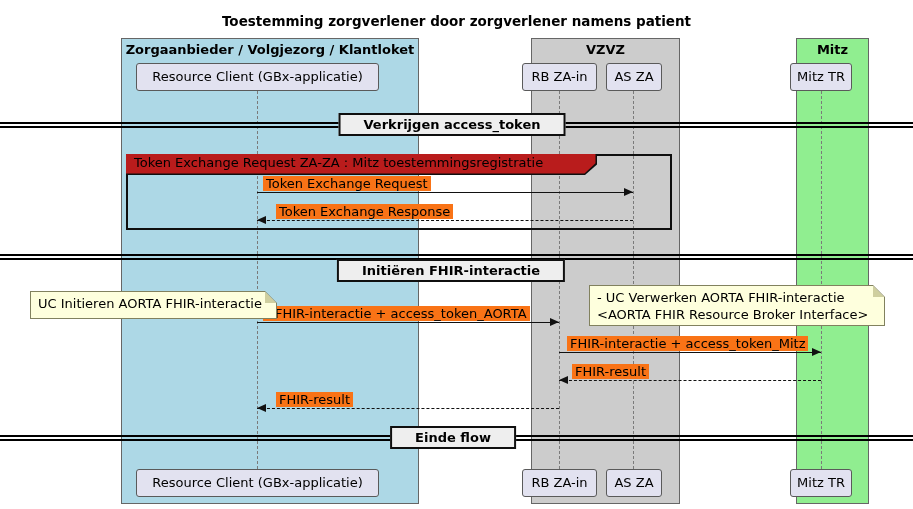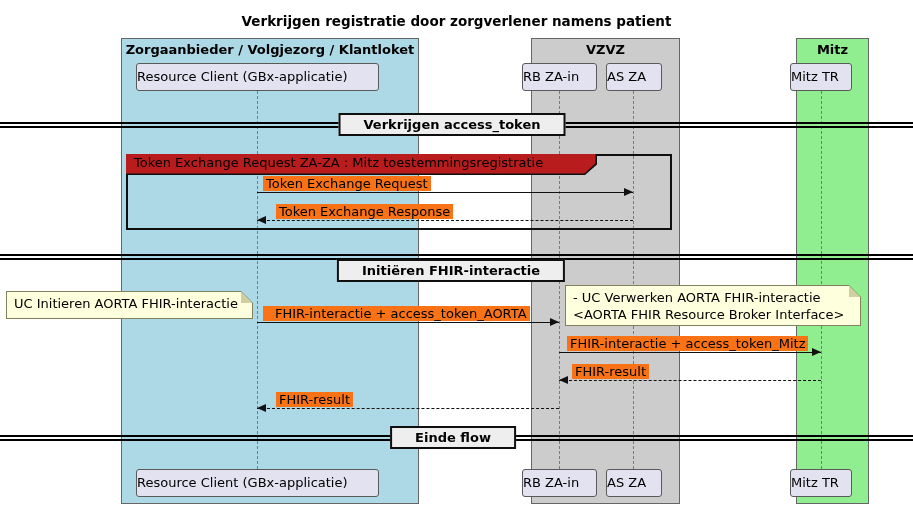--- a/index.html
+++ b/index.html
@@ -14,21 +14,21 @@
   .bgbox .bghdr{display:block;text-align:center;font-weight:bold;font-size:13px;padding-top:3px;}
   .bg-blue{left:108px;width:298px;background:#ADD8E6;}
   .bg-gray{left:518px;width:149px;background:#CCCCCC;}
   .bg-green{left:783px;width:73px;background:#90EE90;}
 
   
   .lifeline{position:absolute;top:91px;height:378px;width:0;border-left:1px dashed #7a7a7a;z-index:1;}
 
   
   .pbox{position:absolute;height:28px;background:#E2E2F0;border:1px solid #5a5a5a;border-radius:3px;
-        box-sizing:border-box;font-size:13px;line-height:25px;white-space:nowrap;
+        box-sizing:border-box;text-align:center;font-size:13px;line-height:25px;white-space:nowrap;
         overflow:hidden;z-index:5;}
 
   
   .div-lines{position:absolute;left:0;width:913px;height:2px;border-top:2px solid #000;
              border-bottom:2px solid #000;z-index:2;}
   .div-label{position:absolute;transform:translateX(-50%);background:#EEEEEE;border:2px solid #0f0f0f;
              font-weight:bold;font-size:13px;padding:2px 23px;white-space:nowrap;z-index:4;}
 
   
   .group{position:absolute;left:126px;top:154px;width:542px;height:72px;border:2px solid #0f0f0f;z-index:2;}
@@ -43,35 +43,35 @@
   .solid{border-top:1.3px solid #111;}
   .dashed{border-top:1.3px dashed #111;}
   .msg-label{position:absolute;background:#f97316;font-size:13px;line-height:15px;padding:0 3px;
              white-space:nowrap;z-index:3;}
   .arr{position:absolute;width:0;height:0;border-top:4px solid transparent;
        border-bottom:4px solid transparent;z-index:3;}
   .arr-r{border-left:9px solid #111;}
   .arr-l{border-right:9px solid #111;}
 
   
-  .note{position:absolute;z-index:4;}
+  .note{position:absolute;z-index:4;margin-left:24px;}
   .note-border{position:absolute;left:0;top:0;right:0;bottom:0;background:#81815e;
     clip-path:polygon(0 0,calc(100% - 12px) 0,100% 12px,100% 100%,0 100%);}
   .note-fill{position:absolute;left:1px;top:1px;right:1px;bottom:1px;background:#FEFFDD;
     clip-path:polygon(0 0,calc(100% - 11px) 0,100% 11px,100% 100%,0 100%);}
   .note-flap{position:absolute;top:1px;right:1px;width:11px;height:11px;background:#cfcf9f;
     clip-path:polygon(0 0,0 100%,100% 100%);}
   .note-text{position:relative;font-size:13px;line-height:17px;padding:4px 8px;white-space:nowrap;}
 </style>
 </head>
 <body>
 
 <div id="diagram">
 
-  <div class="title">Verkrijgen registratie door zorgverlener namens patient</div>
+  <div class="title">Toestemming zorgverlener door zorgverlener namens patient</div>
 
   <div class="bgbox bg-blue">
     <span class="bghdr">Zorgaanbieder / Volgjezorg / Klantloket</span>
   </div>
   <div class="bgbox bg-gray">
     <span class="bghdr">VZVZ</span>
   </div>
   <div class="bgbox bg-green">
     <span class="bghdr">Mitz</span>
   </div>

